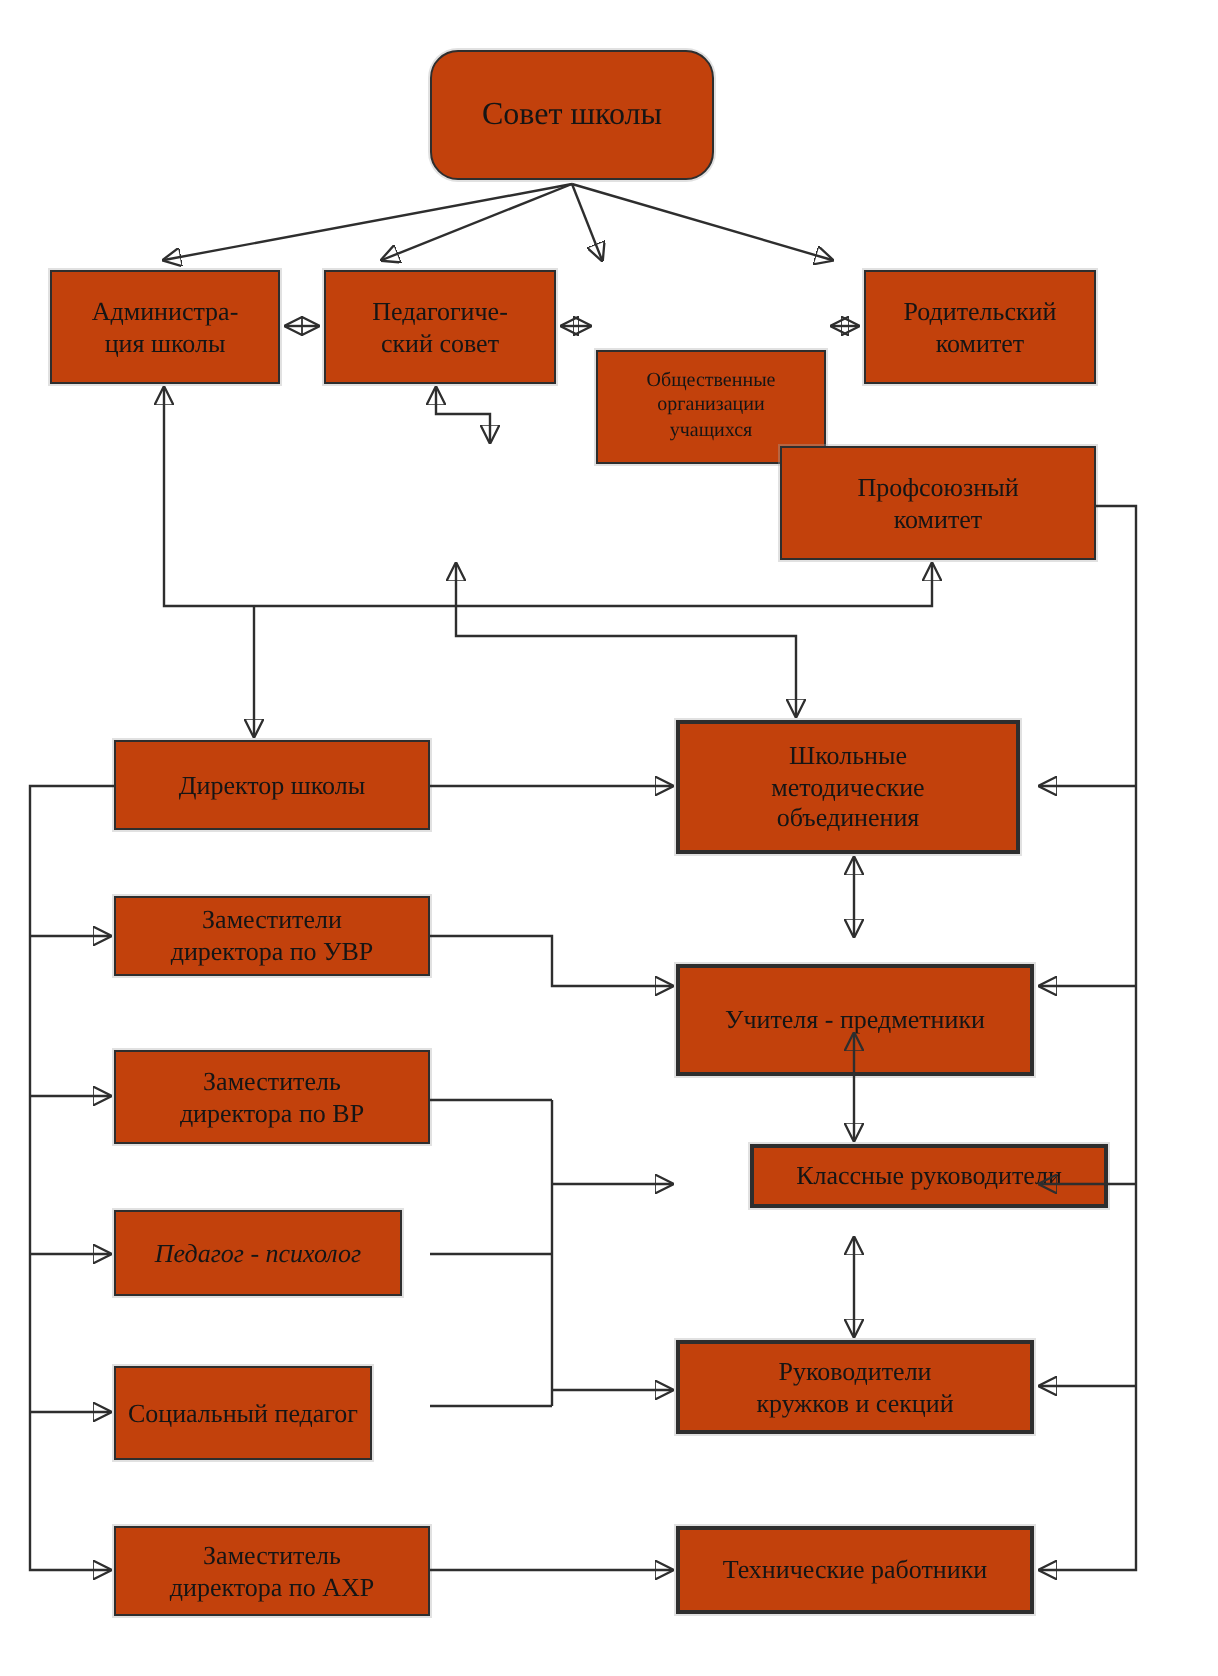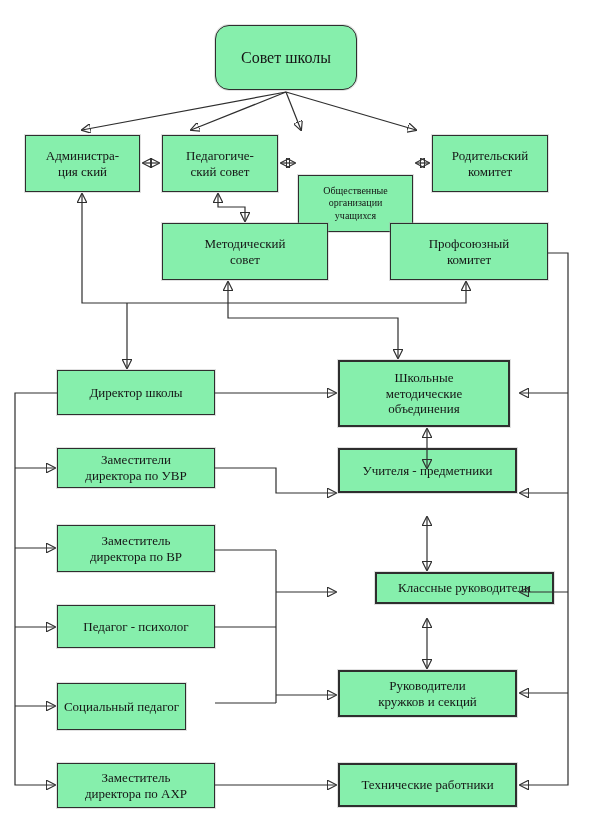--- a/index.html
+++ b/index.html
@@ -9,21 +9,21 @@
     height: 838px;
     background: #ffffff;
     font-family: "Liberation Serif", "DejaVu Serif", serif;
     color: #151515;
     overflow: hidden;
   }
   .node {
     position: absolute;
     box-sizing: border-box;
     border: 1px solid #2e2e2e;
-    background: #86efac;
+    background: #c2410c;
     display: flex;
     align-items: center;
     justify-content: center;
     text-align: center;
     box-shadow: 0 0 0 1px rgba(170,170,170,0.35);
   }
   .node .lbl {
     white-space: pre-line;
     line-height: 1.22;
     padding: 1px 3px;
@@ -48,83 +48,79 @@
 <body>
 
 <div id="stage">
 
   <div class="node rounded fs16" style="left:215px; top:25px;  width:142px; height:65px;">
     <span class="lbl">Совет школы</span>
     </div>
 
   <div class="node fs13" style="left:25px;  top:135px; width:115px; height:57px;">
     <span class="lbl">Администра-
-ция ский</span>
+ция школы</span>
     </div>
 
   <div class="node fs13" style="left:162px; top:135px; width:116px; height:57px;">
     <span class="lbl">Педагогиче-
 ский совет</span>
     </div>
 
   <div class="node fs10" style="left:298px; top:135px; width:115px; height:57px;margin-top:40px;">
     <span class="lbl">Общественные
 организации
 учащихся</span>
     </div>
 
   <div class="node fs13" style="left:432px; top:135px; width:116px; height:57px;">
     <span class="lbl">Родительский
 комитет</span>
     </div>
 
-  <div class="node fs13" style="left:162px; top:223px; width:166px; height:57px;">
-    <span class="lbl">Методический
-совет</span>
-    </div>
 
   <div class="node fs13" style="left:390px; top:223px; width:158px; height:57px;">
     <span class="lbl">Профсоюзный
 комитет</span>
     </div>
 
   <div class="node fs13" style="left:57px; top:370px; width:158px; height:45px;">
     <span class="lbl">Директор школы</span>
     </div>
 
   <div class="node fs13" style="left:57px; top:448px; width:158px; height:40px;">
     <span class="lbl">Заместители
 директора по УВР</span>
     </div>
 
   <div class="node fs13" style="left:57px; top:525px; width:158px; height:47px;">
     <span class="lbl">Заместитель
 директора по ВР</span>
     </div>
 
-  <div class="node fs13" style="left:57px; top:605px; width:158px; height:43px;">
+  <div class="node fs13" style="left:57px; top:605px; width:144px; height:43px;font-style:italic;">
     <span class="lbl">Педагог - психолог</span>
     </div>
 
   <div class="node fs13" style="left:57px; top:683px; width:129px; height:47px;text-align:center;">
     <span class="lbl">Социальный педагог</span>
     </div>
 
   <div class="node fs13" style="left:57px; top:763px; width:158px; height:45px;">
     <span class="lbl">Заместитель
 директора по АХР</span>
     </div>
 
   <div class="node thick fs13" style="left:338px; top:360px; width:172px; height:67px;">
     <span class="lbl">Школьные
 методические
 объединения</span>
     </div>
 
-  <div class="node thick fs13" style="left:338px; top:448px; width:179px; height:45px;">
+  <div class="node thick fs13" style="left:338px; top:482px; width:179px; height:56px;">
     <span class="lbl">Учителя - предметники</span>
     </div>
 
   <div class="node thick fs13" style="left:352px; top:572px; width:179px; height:32px;margin-left:23px;">
     <span class="lbl">Классные руководители</span>
     </div>
 
   <div class="node thick fs13" style="left:338px; top:763px; width:179px; height:44px;">
     <span class="lbl">Технические работники</span>
     </div>

